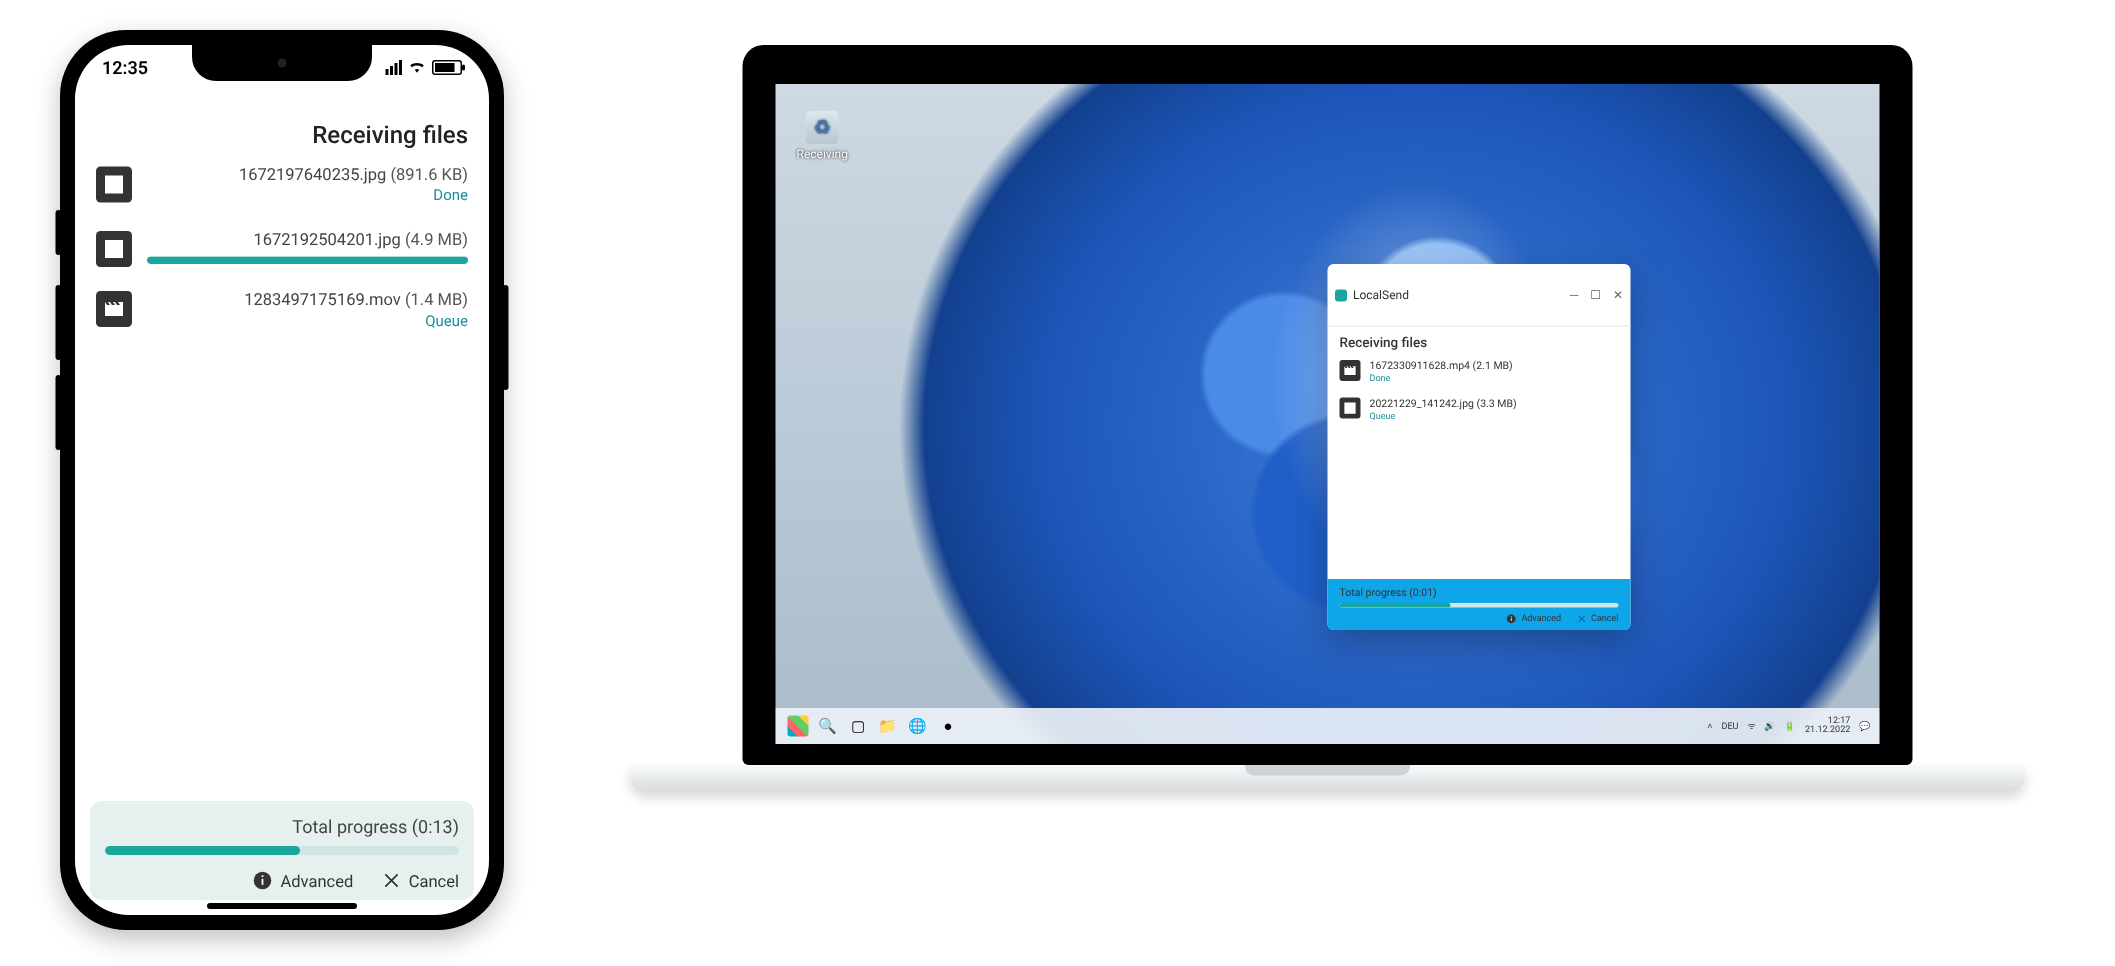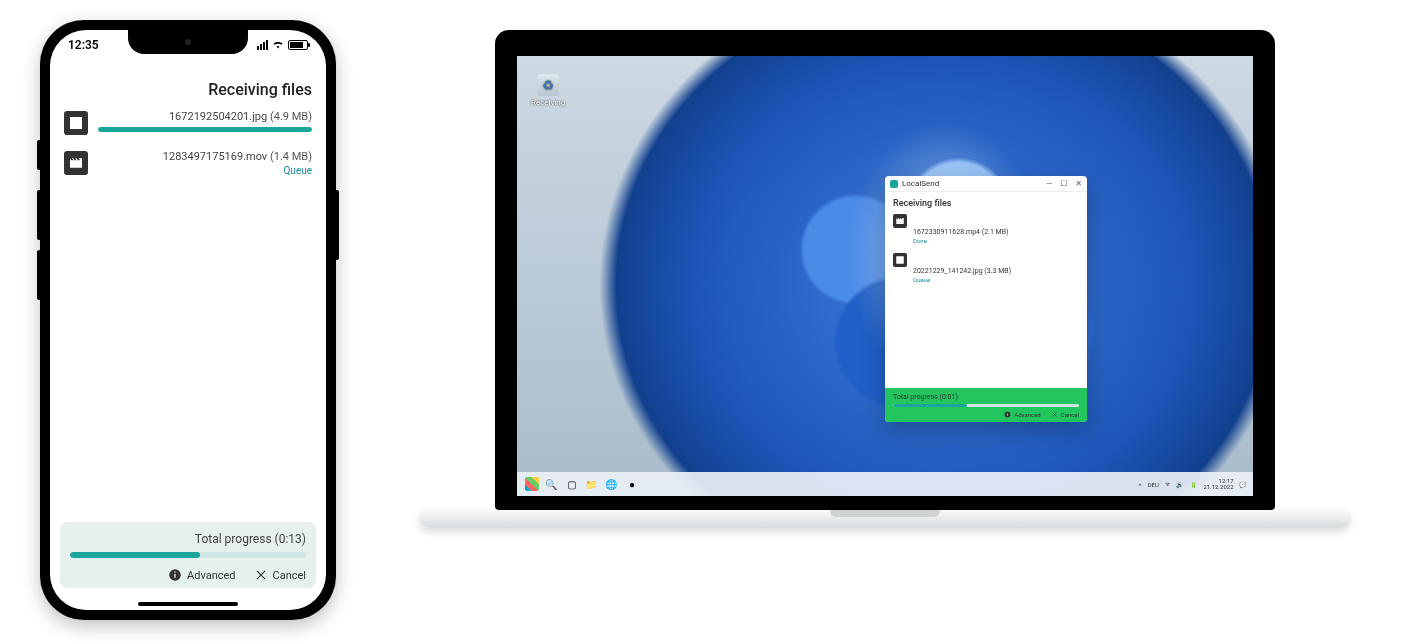--- a/index.html
+++ b/index.html
@@ -41,21 +41,21 @@
   .file-icon { width:24px; height:24px; background:#333; border-radius:3px; margin-top:2px; display:flex; align-items:center; justify-content:center; flex:none;}
   .file-icon.img svg, .file-icon.mov svg { width:16px; height:16px; fill:#fff;}
   .file-meta { flex:1; font-size:11px; color:#555; line-height:1.4;}
   .file-name { color:#444;}
   .file-status { font-size:10px; }
   .status-done { color:#1a8f9d;}
   .status-queue { color:#1a8f9d;}
   .pbar { height:5px; background:#cfe6e5; border-radius:3px; margin-top:3px; position:relative; overflow:hidden;}
   .pbar-fill { position:absolute; left:0; top:0; bottom:0; background:#1aa69c; border-radius:3px;}
 
-  .footer-card { margin:auto 10px 22px; background:#e6f0ef; border-radius:8px; padding:10px 10px 6px; }
+  .footer-card { margin:auto 10px 10px; background:#e6f0ef; border-radius:8px; padding:10px 10px 6px; }
   .footer-card .tp { font-size:12px; color:#444; margin-bottom:6px;}
   .footer-card .pbar { height:6px;}
   .footer-actions { display:flex; gap:18px; justify-content:flex-end; margin-top:10px; font-size:11px; color:#333;}
   .footer-actions .act { display:flex; align-items:center; gap:5px; cursor:pointer;}
   .footer-actions svg{ width:14px; height:14px;}
   .home-ind { position:absolute; bottom:4px; left:50%; transform:translateX(-50%); width:100px; height:4px; background:#000; border-radius:3px;}
 
   
   .laptop {
     position:absolute; left:420px; top:30px; width:930px;
@@ -77,32 +77,32 @@
     position:relative; overflow:hidden;
   }
   .recycle { position:absolute; left:14px; top:18px; text-align:center; font-size:8px; color:#fff; text-shadow:0 0 2px #000;}
   .recycle .ric { width:22px; height:22px; background:linear-gradient(#dce7ee,#b8c6d0); border-radius:3px; margin:0 auto 2px; position:relative;}
   .recycle .ric::after{content:"♻";position:absolute;inset:0;display:flex;align-items:center;justify-content:center;font-size:13px;color:#3a7bbd;}
 
   .win {
     position:absolute; left:368px; top:120px; width:202px; background:#fff; border-radius:4px;
     box-shadow:0 8px 24px rgba(0,0,0,.25); font-size:8px; color:#333;
   }
-  .win-title { display:flex; align-items:center; padding:3px 5px; gap:4px; border-bottom:1px solid #eee;}
+  .win-title { display:flex; align-items:center; padding:16px 5px; gap:4px; border-bottom:1px solid #eee;}
   .win-title .wt-icon{ width:8px; height:8px; background:#1aa69c; border-radius:2px;}
   .win-title .wt-txt{ flex:1;}
   .win-ctrls { display:flex; gap:8px; font-size:8px; color:#666;}
   .win-body { padding:6px 8px;}
   .win-body h2{ font-size:9px; font-weight:500; margin-bottom:6px;}
   .wf { display:flex; gap:6px; margin-bottom:8px;}
   .wf-icon{ width:14px; height:14px; background:#333; border-radius:2px; flex:none; display:flex; align-items:center; justify-content:center;}
   .wf-icon svg{width:10px;height:10px;fill:#fff;}
-  .wf-meta{ font-size:7px; line-height:1.3;margin-top:14px;}
+  .wf-meta{ font-size:7px; line-height:1.3;}
   .wf-status{ font-size:6px; color:#1a8f9d;}
-  .win-footer{ background:#22c55e; padding:5px 8px 4px; border-radius:0 0 4px 4px; margin-top:90px;}
+  .win-footer{ background:#0ea5e9; padding:5px 8px 4px; border-radius:0 0 4px 4px; margin-top:90px;}
   .win-footer .wtp{ font-size:7px; margin-bottom:3px;}
   .win-footer .pbar{ height:3px;}
   .win-actions{ display:flex; gap:10px; justify-content:flex-end; margin-top:4px; font-size:6px; align-items:center;}
   .win-actions svg{width:7px;height:7px;}
 
   .taskbar {
     position:absolute; left:0; right:0; bottom:0; height:24px;
     background:rgba(235,240,246,.92); display:flex; align-items:center; padding:0 6px; gap:2px;
   }
   .taskbar .tb-icon{ width:18px; height:18px; border-radius:3px; display:flex; align-items:center; justify-content:center; font-size:10px;}
@@ -152,20 +152,31 @@
         <span class="batt">
             <span class="batt-fill"></span>
           </span>
       </span>
     </div>
 
     <div class="app">
       <h1>Receiving files</h1>
       <div class="file-list">
 
+        <div class="file">
+          <div class="file-icon img">
+            <svg class="ico-img" viewBox="0 0 24 24">
+                <path d="M3 3h18v18H3zM5 17l4-5 3 3 3-4 4 6z"></path>
+              </svg>
+          </div>
+          <div class="file-meta">
+            <div><span class="file-name">1672197640235.jpg</span> (<span>891.6 KB</span>)</div>
+            <div class="file-status status-done">Done</div>
+          </div>
+        </div>
 
         <div class="file">
           <div class="file-icon img">
             <svg class="ico-img" viewBox="0 0 24 24">
                 <path d="M3 3h18v18H3zM5 17l4-5 3 3 3-4 4 6z"></path>
               </svg>
           </div>
           <div class="file-meta">
             <div><span class="file-name">1672192504201.jpg</span> (<span>4.9 MB</span>)</div>
             <div class="pbar">

